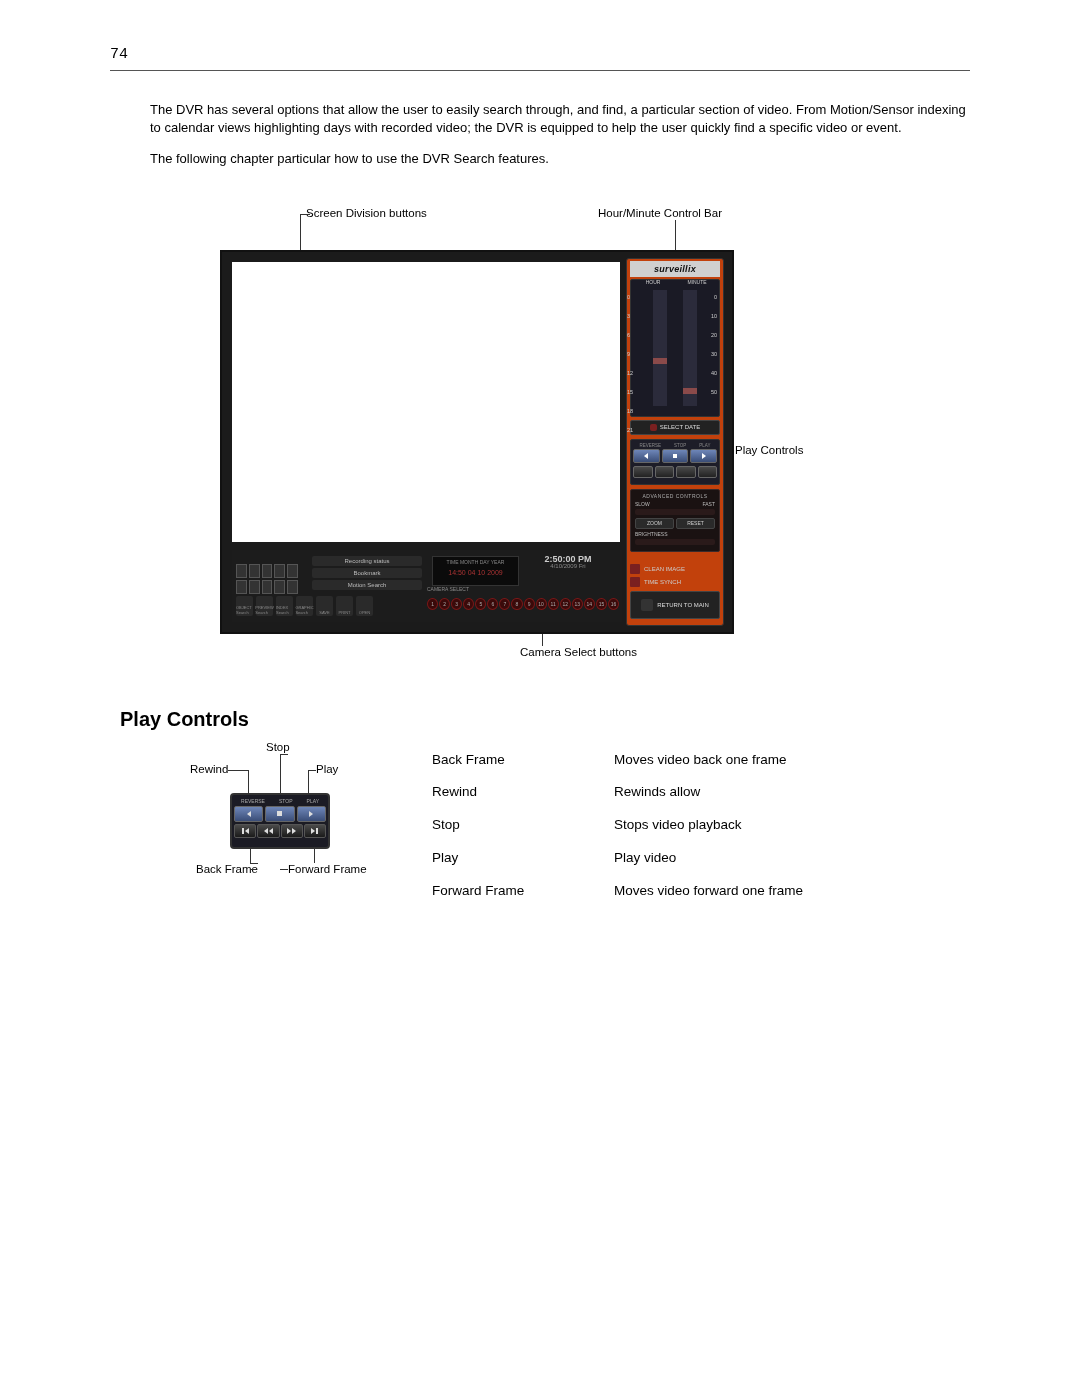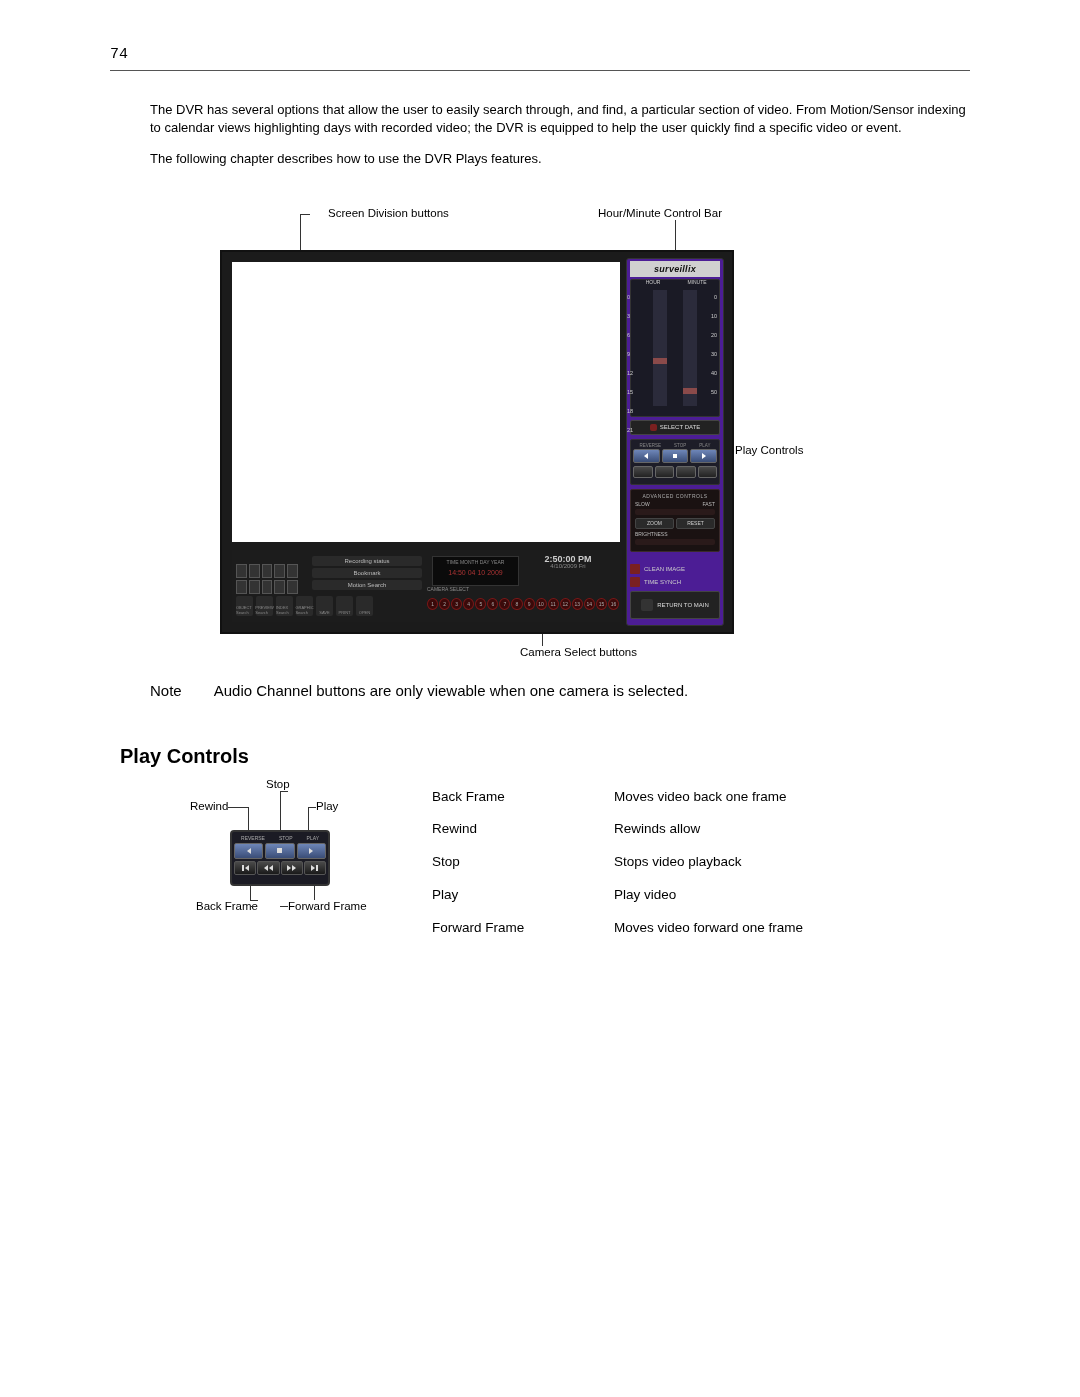--- a/index.html
+++ b/index.html
@@ -22,21 +22,21 @@
   .status-btns { position:absolute; left:80px; top:6px; width:110px; }
   .status-btns div { height:10px; margin-bottom:2px; background:#2a2a2a; color:#bbb; font-size:6px; text-align:center; line-height:10px; border-radius:2px; }
   .time-block { position:absolute; left:200px; top:6px; width:85px; height:28px; background:#0b0b0b; border:1px solid #333; font-size:5px; color:#888; text-align:center; }
   .time-main { position:absolute; left:290px; top:4px; width:92px; color:#ccc; font-size:9px; font-weight:bold; text-align:center; }
   .time-date { font-size:6px; color:#888; font-weight:normal; margin-top:-1px; }
   .cam-select { position:absolute; left:195px; top:44px; width:192px; height:20px; display:flex; gap:1px; align-items:center; }
   .cam-select span { width:10px; height:10px; border:1px solid #7a1818; border-radius:50%; background:#3a0a0a; font-size:5px; color:#aaa; display:flex; align-items:center; justify-content:center; }
   .cam-label { position:absolute; left:195px; top:36px; font-size:5px; color:#888; }
   .bottom-icons { position:absolute; left:4px; top:44px; width:160px; display:flex; gap:3px; }
   .bottom-icons span { width:17px; height:20px; background:#2a2a2a; border-radius:2px; font-size:4px; color:#888; display:flex; align-items:flex-end; justify-content:center; padding-bottom:1px; box-sizing:border-box; }
-  .side-panel { position:absolute; right:8px; top:6px; width:96px; height:366px; background:#4c1d95; border:1px solid #333; border-radius:3px; }
+  .side-panel { position:absolute; right:8px; top:6px; width:96px; height:366px; background:#c2410c; border:1px solid #333; border-radius:3px; }
   .brand { height:16px; margin:2px 3px; background:#d0d0d0; color:#111; font-size:9px; font-weight:bold; text-align:center; line-height:16px; letter-spacing:.3px; font-style:italic; }
   .hour-min { position:relative; height:136px; margin:2px 3px 0 3px; background:#1a1a25; border:1px solid #333; border-radius:2px; }
   .hm-label { position:absolute; top:-1px; font-size:5px; color:#ccc; text-align:center; width:44px; }
   .hm-col { position:absolute; top:10px; width:14px; height:116px; background:#2b2b3b; }
   .hm-tick { position:absolute; right:2px; width:42px; text-align:right; font-size:5.5px; color:#ccc; line-height:19px; }
   .hm-slider { position:absolute; width:14px; height:6px; background:#8a4a4a; }
   .sel-date { margin:3px 3px 0 3px; height:13px; background:#222; border:1px solid #444; border-radius:2px; font-size:6px; color:#ddd; display:flex; align-items:center; justify-content:center; gap:3px; }
   .sel-date .dot { width:7px; height:7px; border-radius:2px; background:#7a2020; }
   .mini-controls { margin:4px 3px 0 3px; padding:3px 2px; background:#1d1d28; border:1px solid #333; border-radius:2px; }
   .mc-top { display:flex; gap:2px; margin-bottom:3px; }
@@ -77,25 +77,25 @@
 </style>
 </head>
 <body>
 
 <div class="page">
   <div class="header-line">
     <span class="page-number">74</span>
   </div>
 
   <p class="body-text">The DVR has several options that allow the user to easily search through, and find, a particular section of video. From Motion/Sensor indexing to calendar views highlighting days with recorded video; the DVR is equipped to help the user quickly find a specific video or event.</p>
-  <p class="body-text" style="margin-top:14px;">The following chapter describes how to use the DVR Plays features.</p>
+  <p class="body-text" style="margin-top:14px;">The following chapter particular how to use the DVR Search features.</p>
 
   <div class="diag-area">
 
-    <span class="callout" style="left:178px; top:5px;">Screen Division buttons</span>
+    <span class="callout" style="left:156px; top:5px;">Screen Division buttons</span>
     <span class="callout-line hline" style="left:150px; top:12px; width:10px;"></span>
     <span class="callout-line vline" style="left:150px; top:12px; height:348px;"></span>
 
     <span class="callout" style="left:448px; top:5px;">Hour/Minute Control Bar</span>
     <span class="callout-line vline" style="left:525px; top:18px; height:42px;"></span>
 
     <span class="callout" style="left:392px; top:208px;">Calendar button</span>
     <span class="callout-line hline" style="left:468px; top:215px; width:18px;"></span>
 
     <span class="callout" style="left:585px; top:242px;">Play Controls</span>
@@ -260,24 +260,20 @@
             </div>
           <div class="side-big">
               <span class="ico"></span>
               <span>RETURN TO MAIN</span>
             </div>
         </div>
       </div>
     </div>
   </div>
 
-  <div class="note-row">
-    <span>Note</span>
-    <span>Audio Channel buttons are only viewable when one camera is selected.</span>
-  </div>
 
   <h2 class="sub">Play Controls</h2>
 
   <div class="play-area">
     <div class="play-widget">
       <span class="callout" style="left:116px; top:0;">Stop</span>
       <span class="callout-line vline" style="left:130px; top:13px; height:40px;"></span>
       <span class="callout-line hline" style="left:130px; top:13px; width:8px;"></span>
 
       <span class="callout" style="left:40px; top:22px;">Rewind</span>

